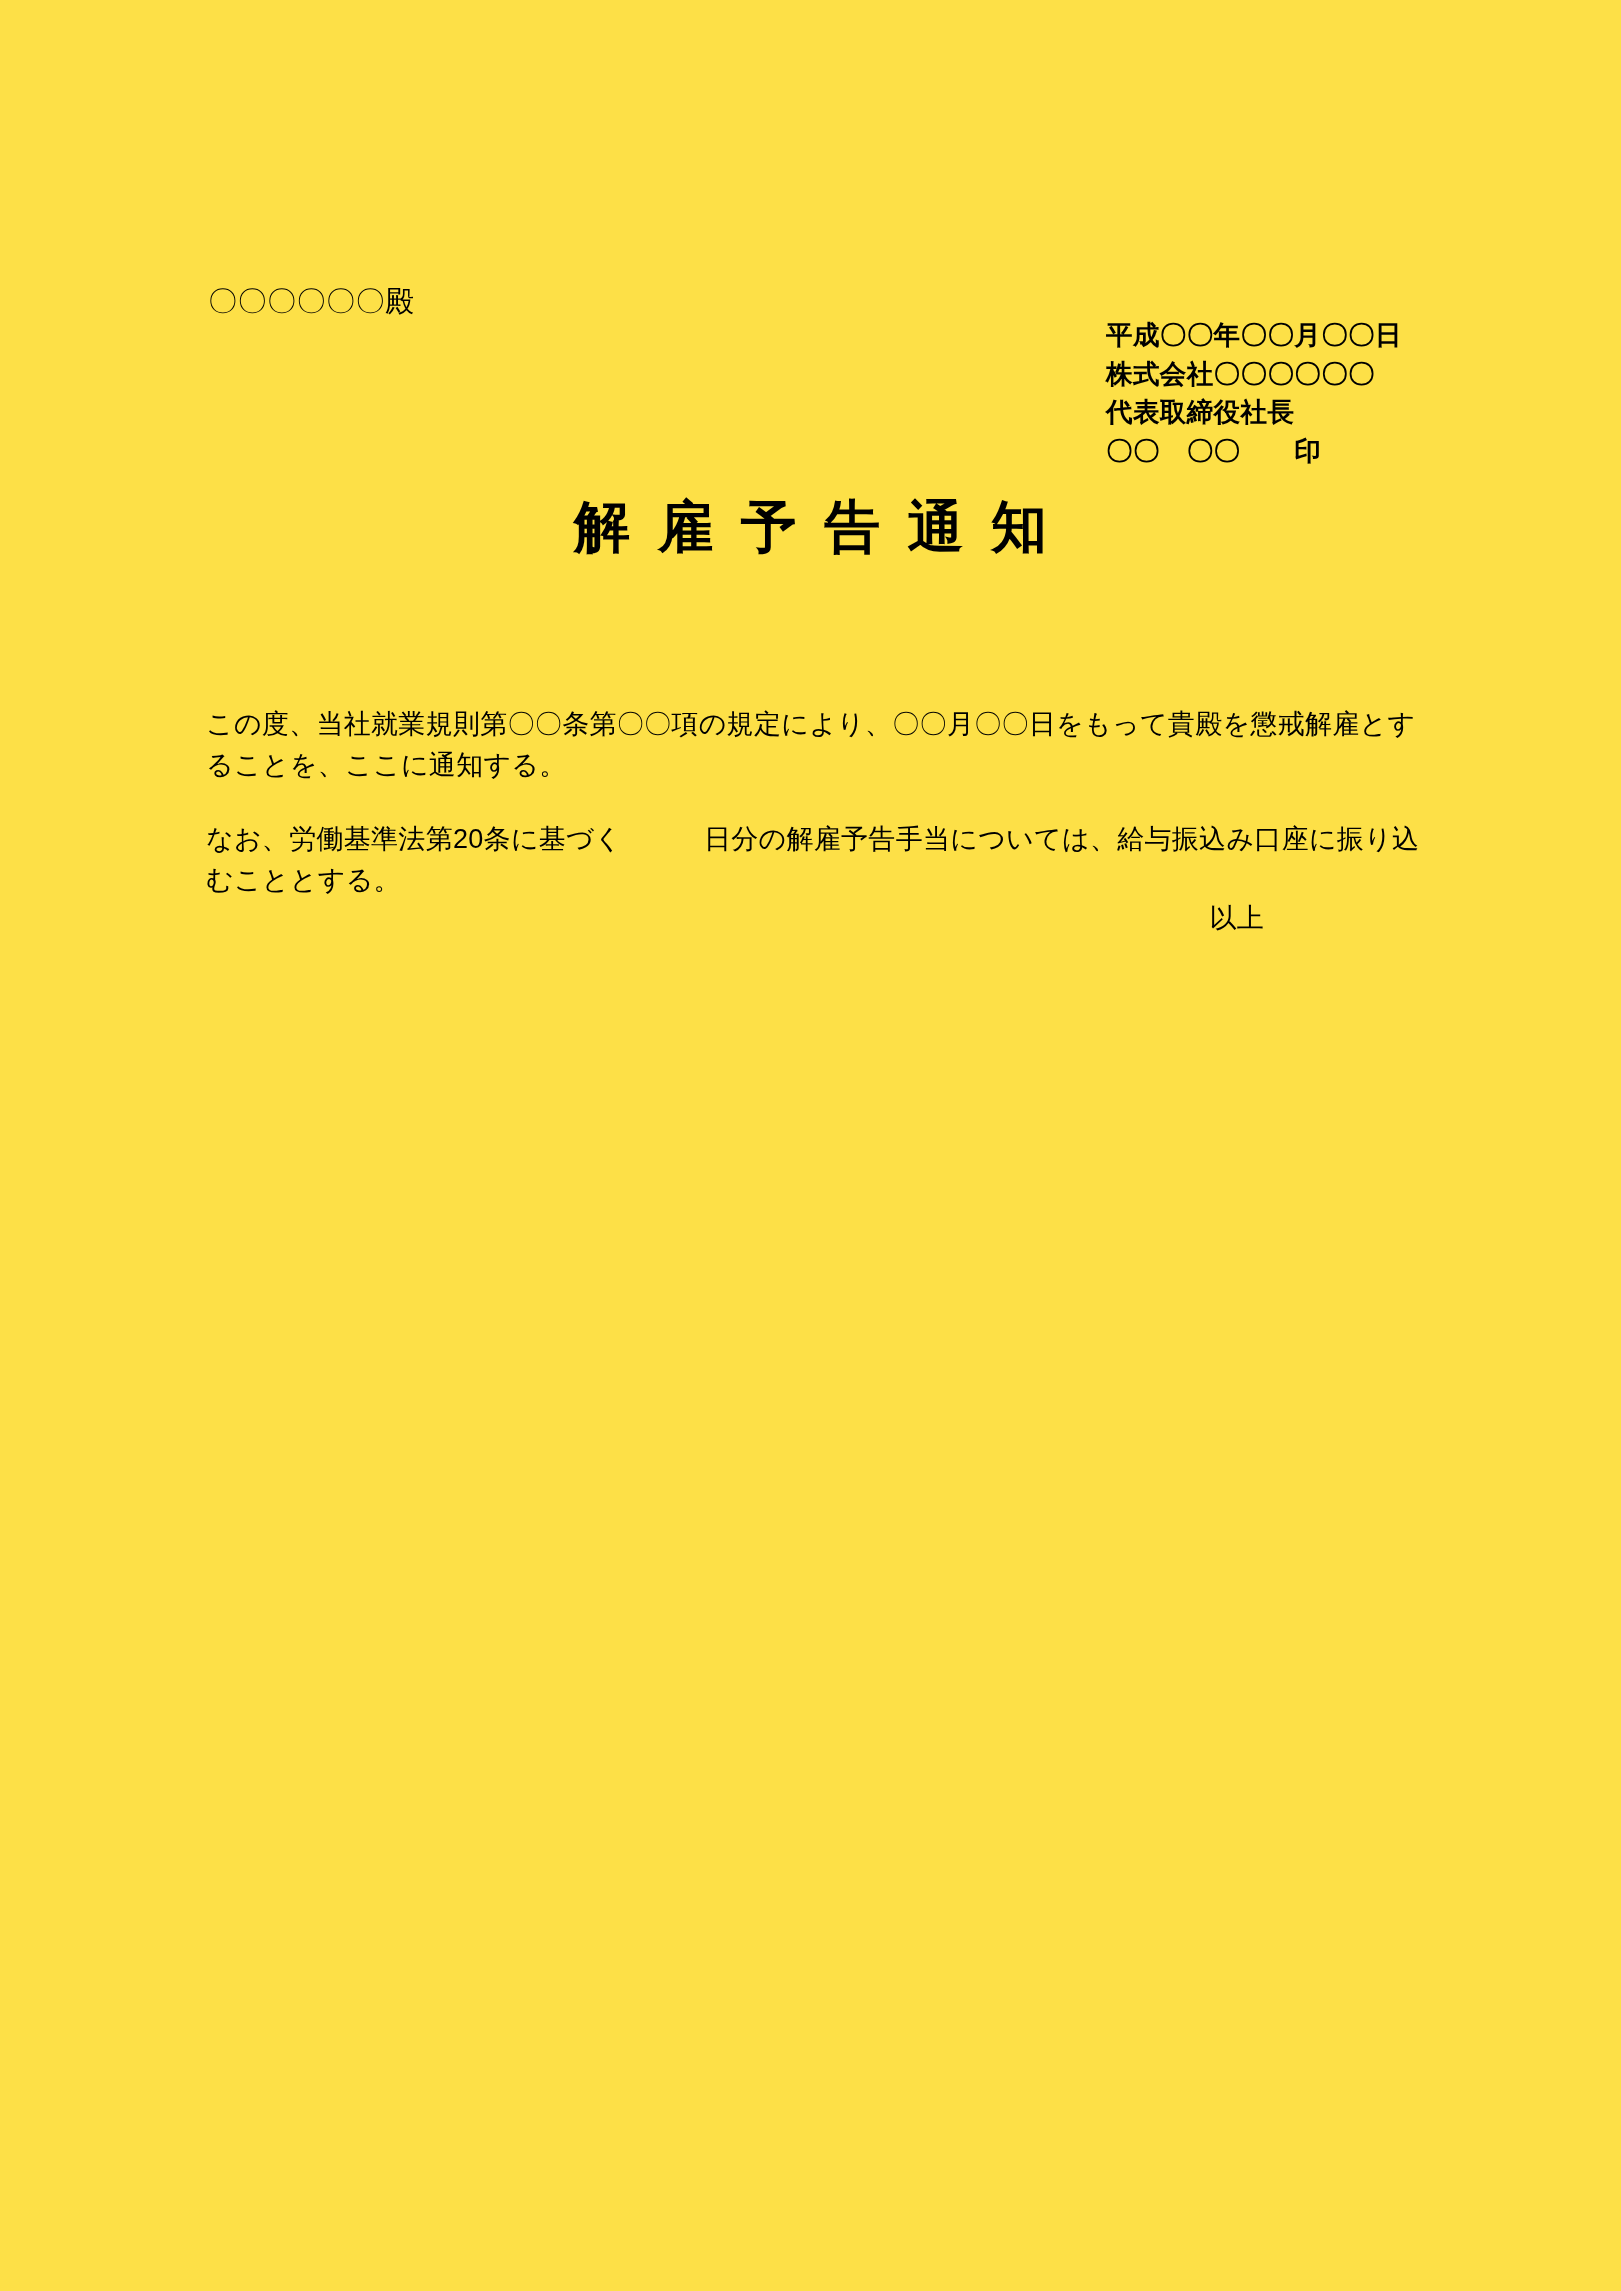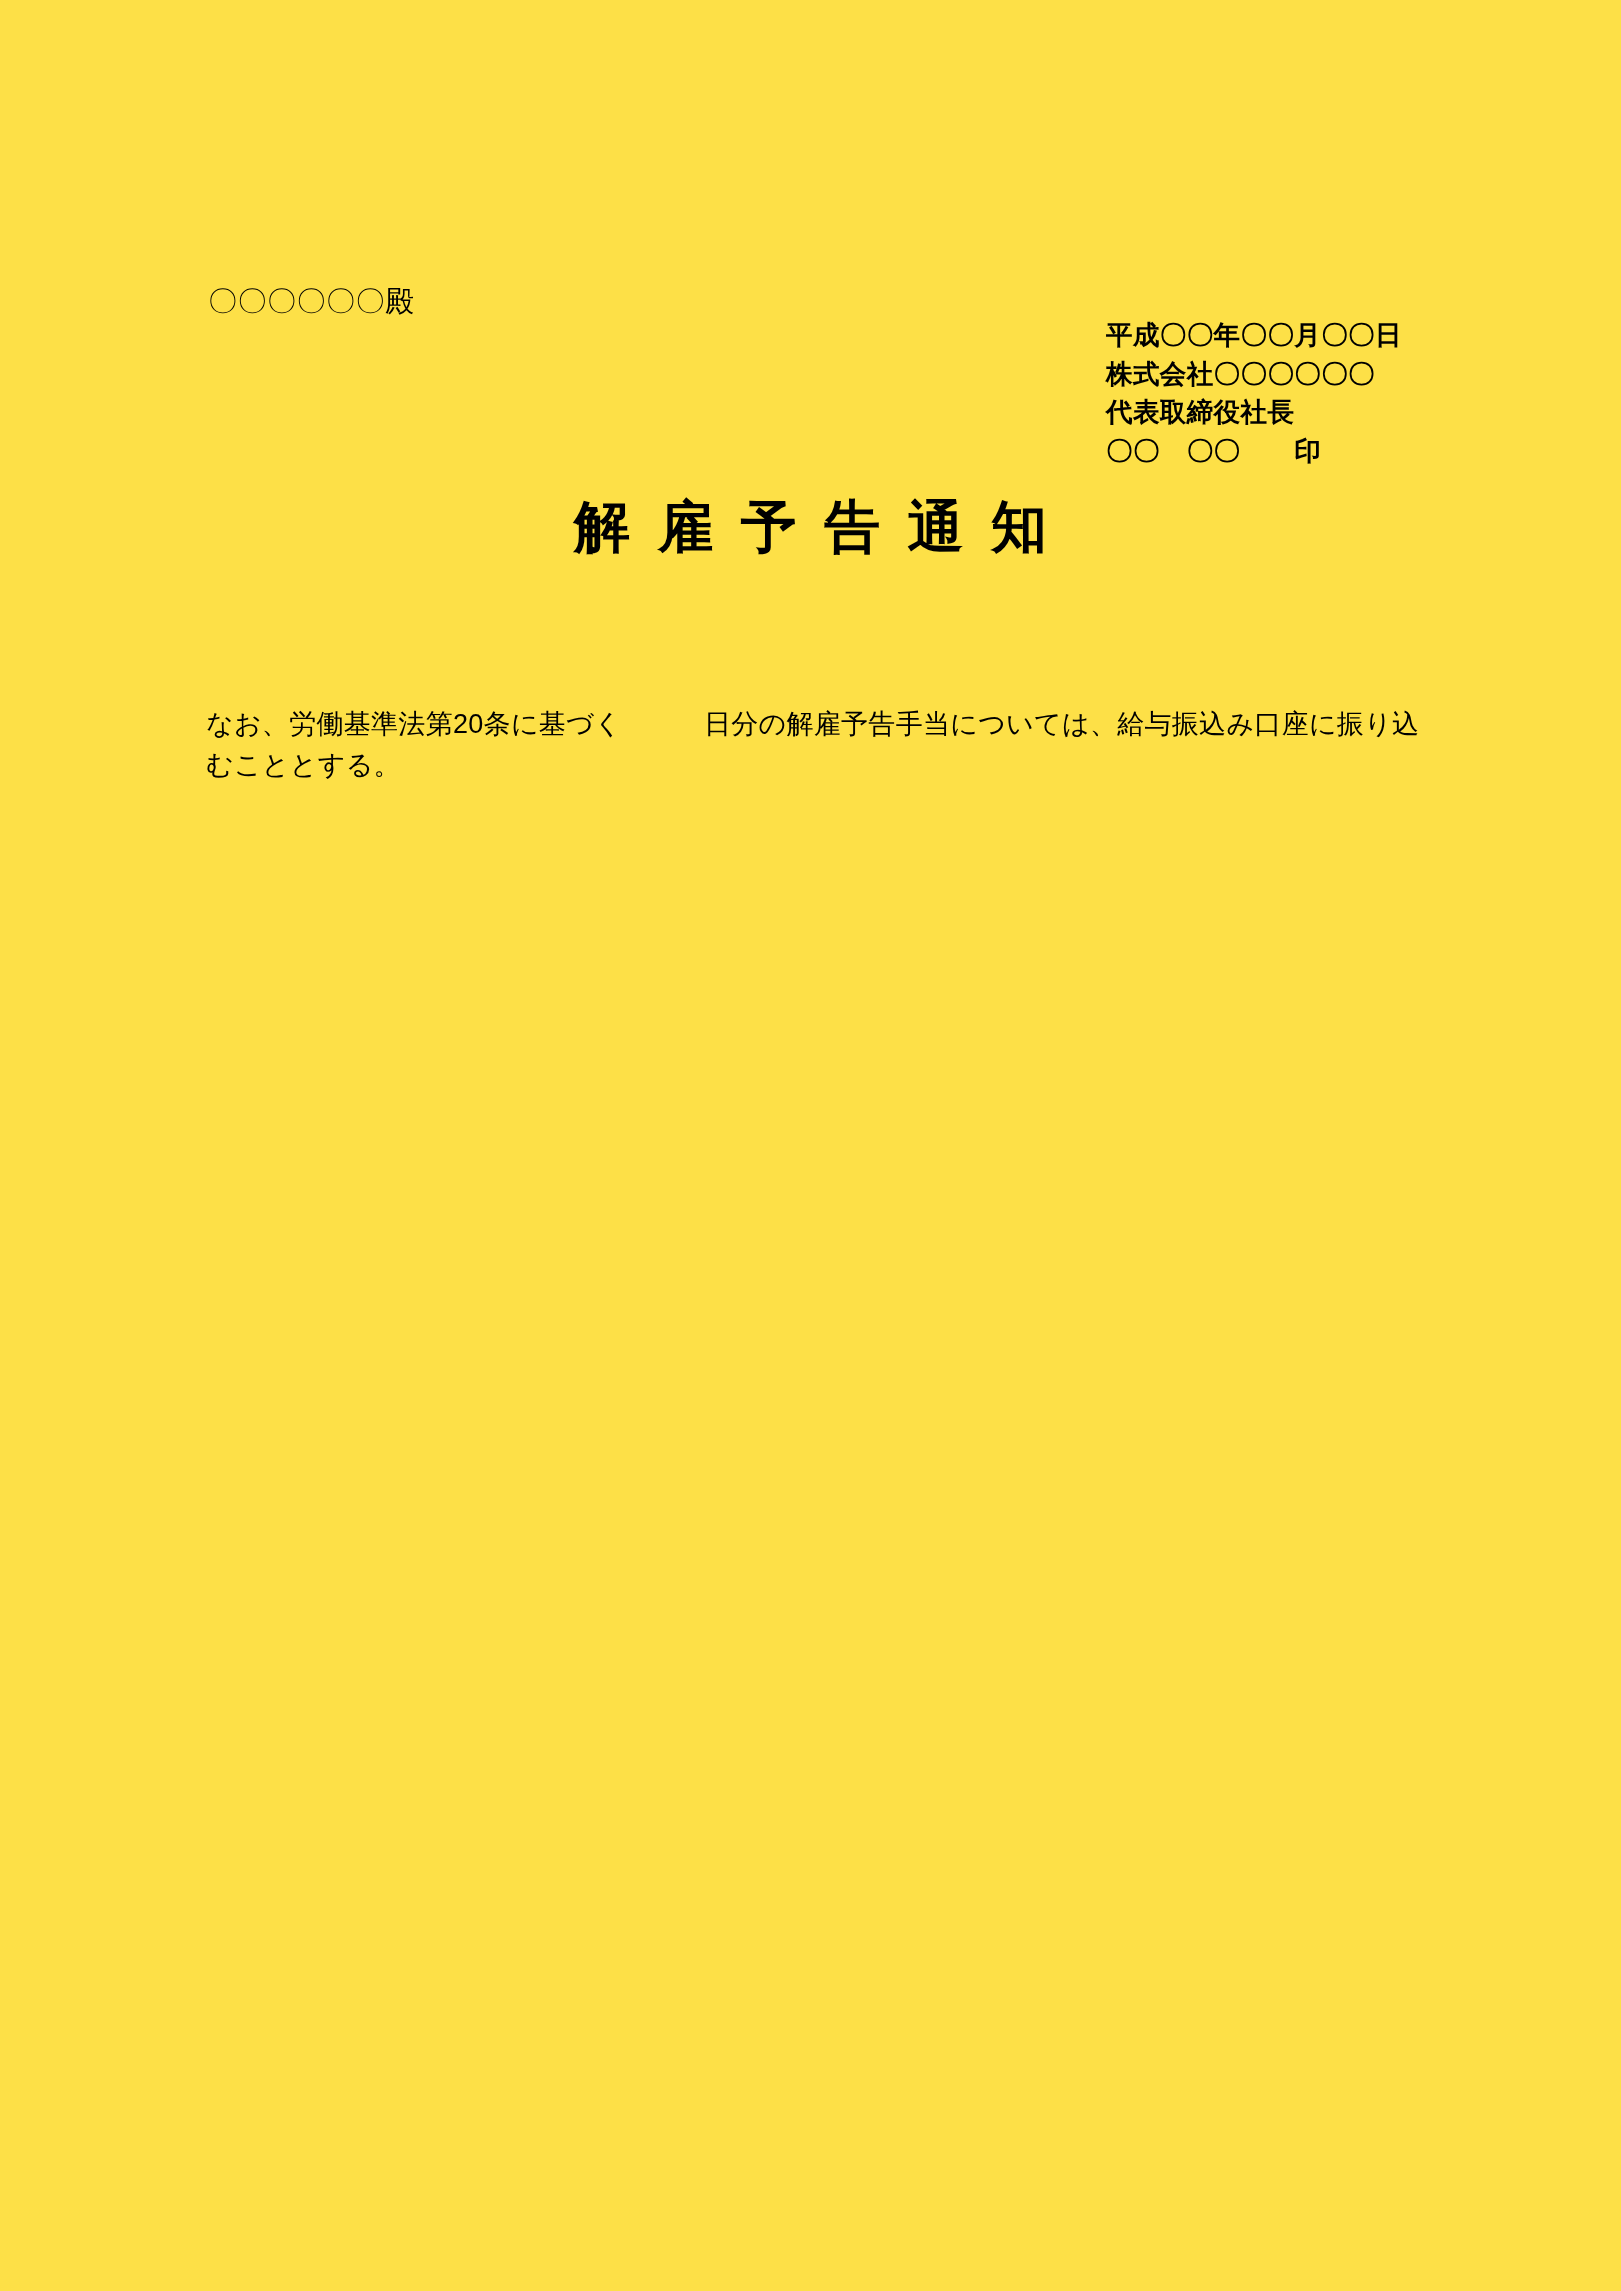--- a/index.html
+++ b/index.html
@@ -105,18 +105,20 @@
   <div class="sender-block">
     <div>平成〇〇年〇〇月〇〇日</div>
     <div>株式会社〇〇〇〇〇〇</div>
     <div>代表取締役社長</div>
     <div>〇〇　〇〇　　印</div>
   </div>
 
   <div class="doc-title">解雇予告通知</div>
 
   <div class="body-text">
+    <p>この度、当社就業規則第〇〇条第〇〇項の規定により、〇〇月〇〇日をもって貴殿を懲戒解雇とすることを、ここに通知する。</p>
     <p>なお、労働基準法第20条に基づく　　　日分の解雇予告手当については、給与振込み口座に振り込むこととする。</p>
   </div>
 
+  <div class="closing">以上</div>
 
 </div>
 
 
 </body></html>

